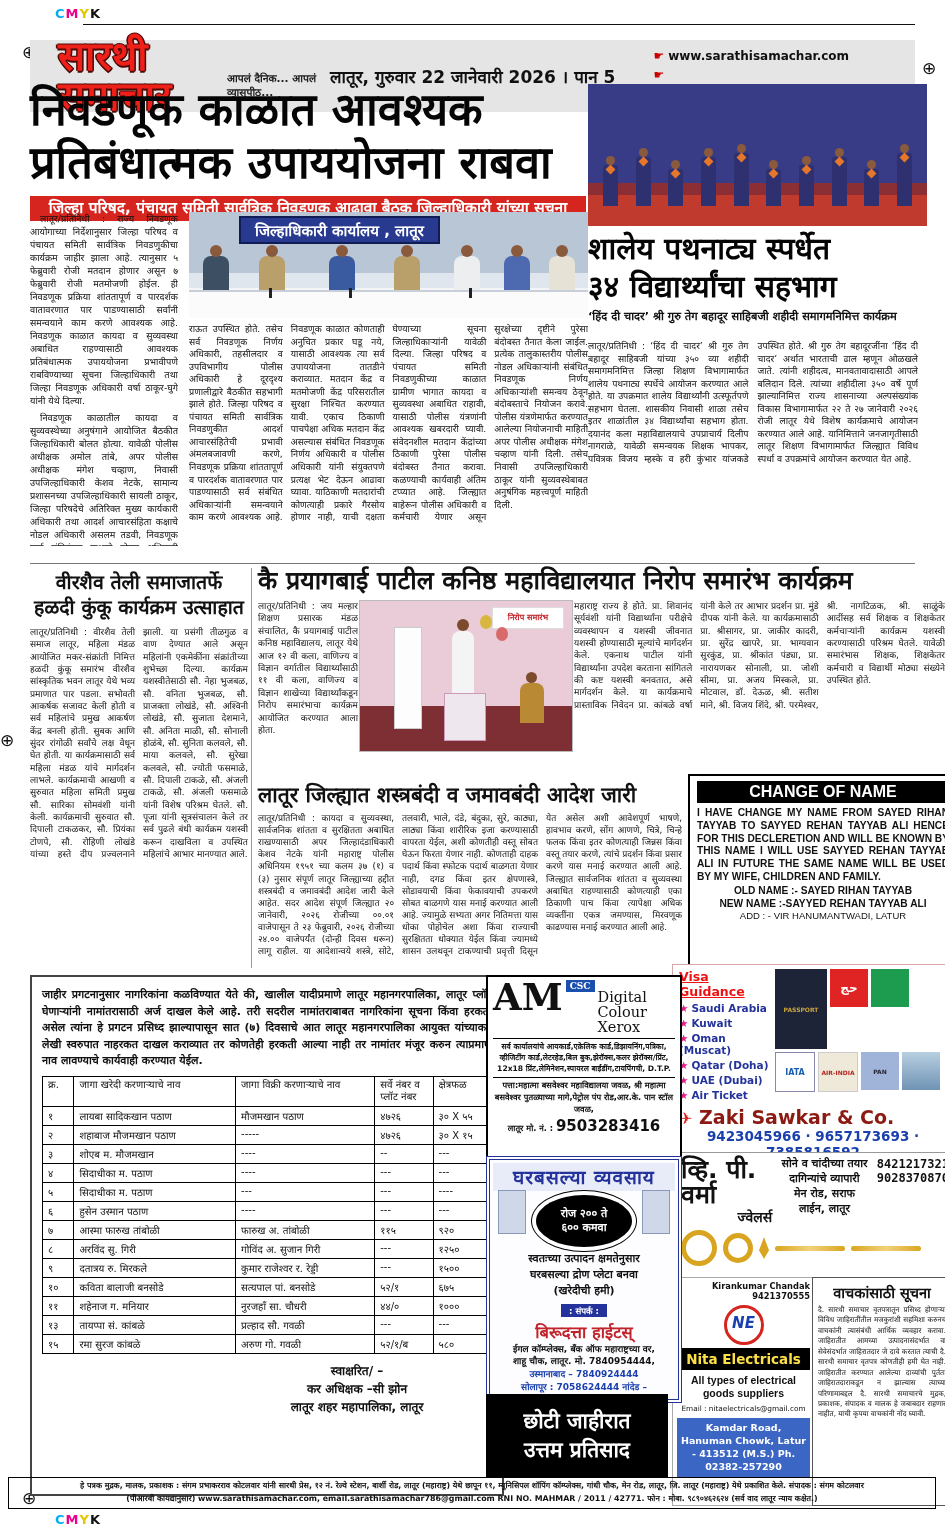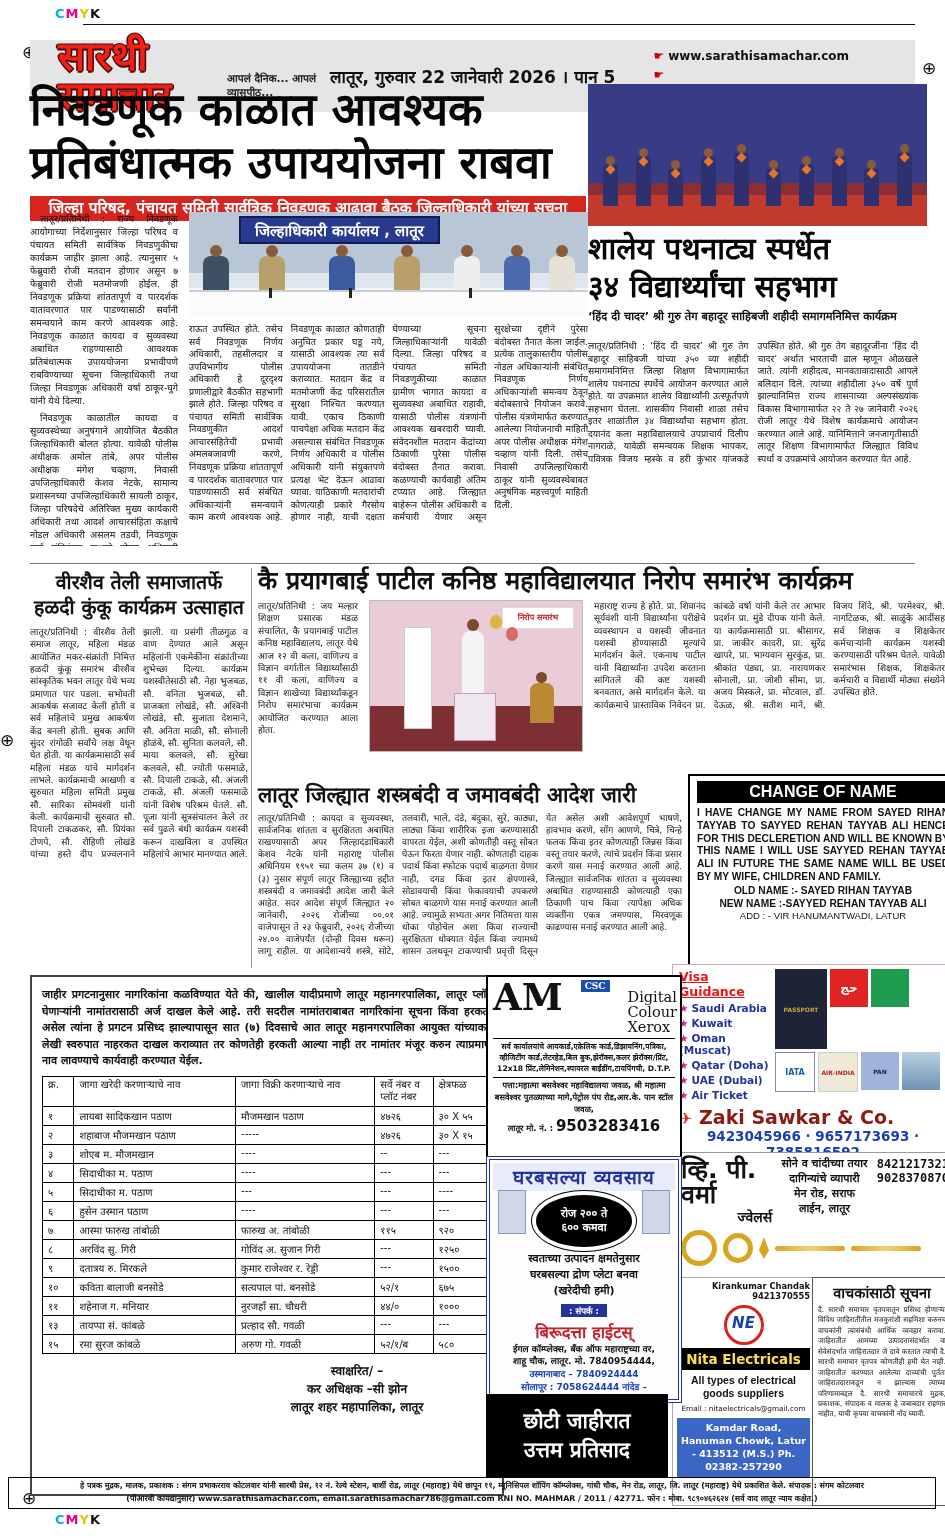--- a/index.html
+++ b/index.html
@@ -54,21 +54,21 @@
   .rule-mid{left:30px;top:563px;width:885px;border-top:1px solid #777;}
   .vrule1{left:251px;top:568px;height:400px;border-left:1px solid #999;}
 
   
   .vir-headline{left:30px;top:570px;width:218px;text-align:center;font-size:19.5px;font-weight:bold;line-height:1.3;}
   .vir-body{left:30px;top:626px;width:218px;height:346px;column-count:2;column-gap:8px;
             font-size:9.0px;text-align:justify;line-height:1.37;overflow:hidden;}
 
   
   .nirop-headline{left:258px;top:562px;width:687px;font-size:25px;font-weight:bold;white-space:nowrap;}
-  .nirop-row{left:258px;top:600px;width:687px;height:176px;display:flex;gap:11px;}
+  .nirop-row{left:258px;top:600px;width:687px;height:176px;display:flex;gap:1px;}
   .nirop-col1{width:100px;font-size:9.0px;text-align:justify;line-height:1.38;overflow:hidden;}
   .photo-nirop{width:212px;height:150px;position:relative;background:linear-gradient(#e9ccd8 0 70%,#7e2f33 70% 100%);overflow:hidden;border:1px solid #bbb;}
   .nirop-sign{position:absolute;right:8px;top:6px;width:70px;height:20px;background:#fff;color:#c2232a;
               font-size:8px;font-weight:bold;text-align:center;line-height:20px;border:1px solid #ddd;}
   .nirop-banner{position:absolute;left:34px;top:26px;width:26px;height:96px;background:#fdfdfd;border:1px solid #ccc;
                 font-size:5px;color:#25408f;text-align:center;padding-top:4px;}
   .speaker{position:absolute;left:92px;top:30px;width:22px;height:70px;background:#f4f4f4;border-radius:8px 8px 0 0;}
   .speaker:before{content:"";position:absolute;top:-12px;left:5px;width:12px;height:12px;border-radius:50%;background:#7c4a2d;}
   .podium{position:absolute;left:84px;bottom:10px;width:40px;height:46px;background:#efe7ee;border:1px solid #c9b;}
   .sitter{position:absolute;right:28px;bottom:28px;width:24px;height:40px;background:#b98a33;border-radius:8px 8px 0 0;}
@@ -142,21 +142,21 @@
   .jahir{left:30px;top:975px;width:450px;height:505px;border:2px solid #444;background:#fff;padding:6px 10px;}
   .jahir-title{font-size:27px;font-weight:bold;text-align:center;}
   .jahir-intro{font-size:11px;font-weight:bold;text-align:justify;line-height:1.5;margin-top:4px;}
   .jtable{width:100%;border-collapse:collapse;margin-top:6px;font-size:10px;}
   .jtable th,.jtable td{border:1px solid #000;padding:2px 5px;text-align:left;font-weight:normal;vertical-align:top;}
   .jtable th{line-height:1.25;}
   .jsign{text-align:center;font-weight:bold;font-size:12px;margin-top:8px;margin-left:180px;line-height:1.5;}
 
   
   .am{left:486px;top:975px;width:182px;height:177px;border:2px solid #000;background:#fff;padding:3px 5px;}
-  .am-head{display:flex;align-items:flex-start;gap:18px;font-family:"DejaVu Serif","Liberation Serif",serif;}
+  .am-head{display:flex;align-items:flex-start;gap:3px;font-family:"DejaVu Serif","Liberation Serif",serif;}
   .am-am{font-size:37px;font-weight:bold;line-height:0.95;}
   .am-csc{background:#1a4fae;color:#fff;font-size:9px;font-weight:bold;padding:1px 4px;}
   .am-dcx{font-size:14.5px;line-height:1.05;margin-top:10px;}
   .am-lines{border-top:1.5px solid #000;margin-top:2px;padding-top:2px;font-size:7.6px;font-weight:bold;text-align:center;line-height:1.5;}
   .am-addr{border-top:1.5px solid #000;margin-top:2px;padding-top:2px;font-size:8.2px;font-weight:bold;text-align:center;line-height:1.45;}
   .am-phone{font-size:15px;font-weight:bold;}
 
   
   .ghar{left:486px;top:1156px;width:182px;height:233px;border:4px double #24339b;background:#fdfdff;padding:3px;text-align:center;}
   .ghar-title{font-size:19px;font-weight:bold;color:#24339b;background:#e8ecf8;padding:1px 0;letter-spacing:1px;}

